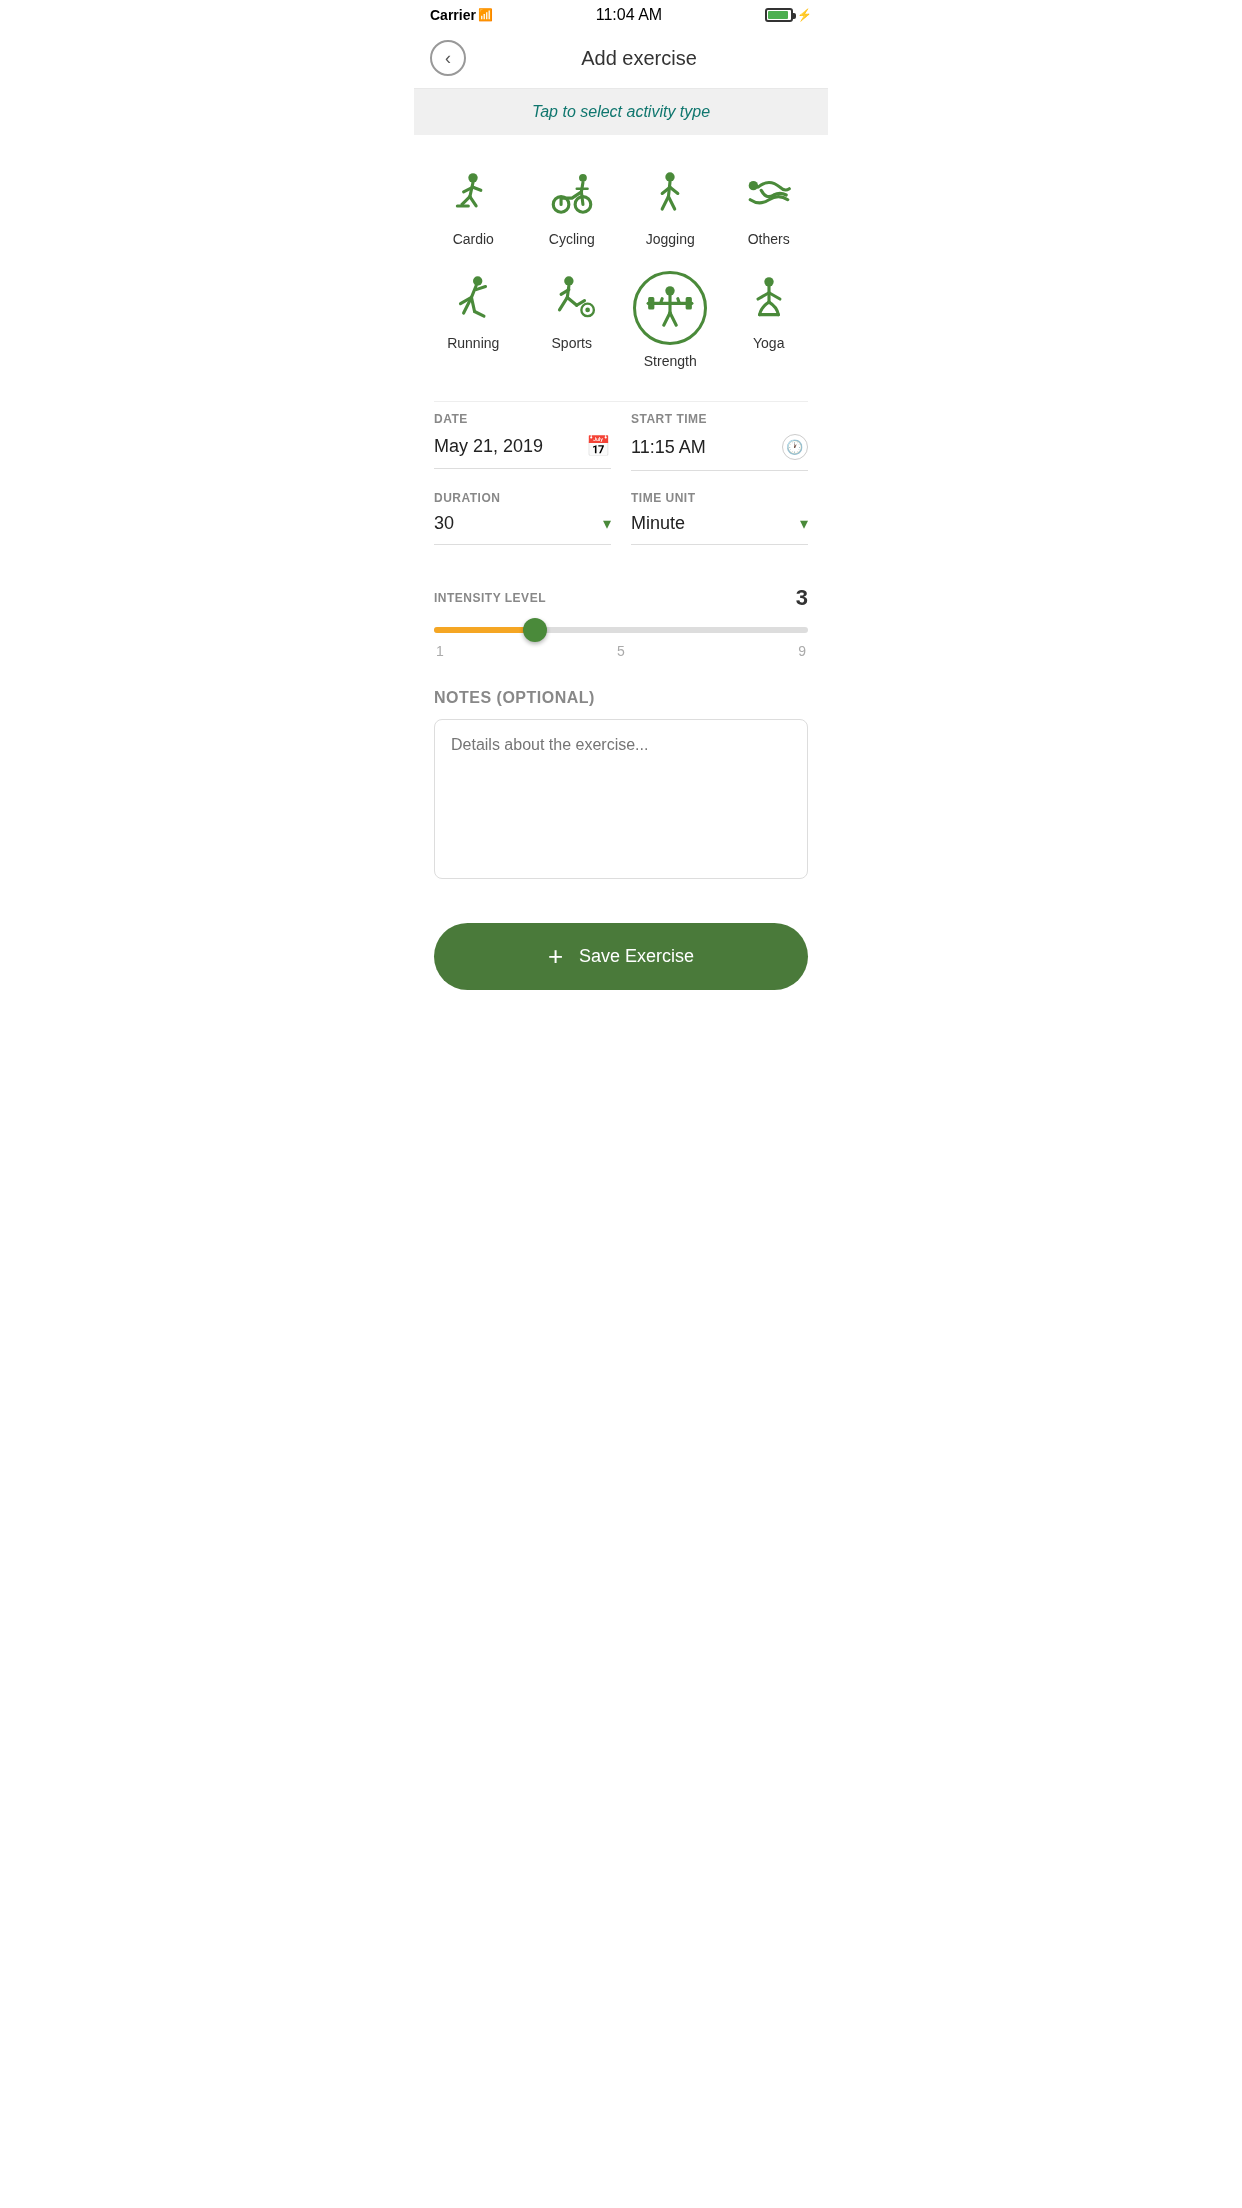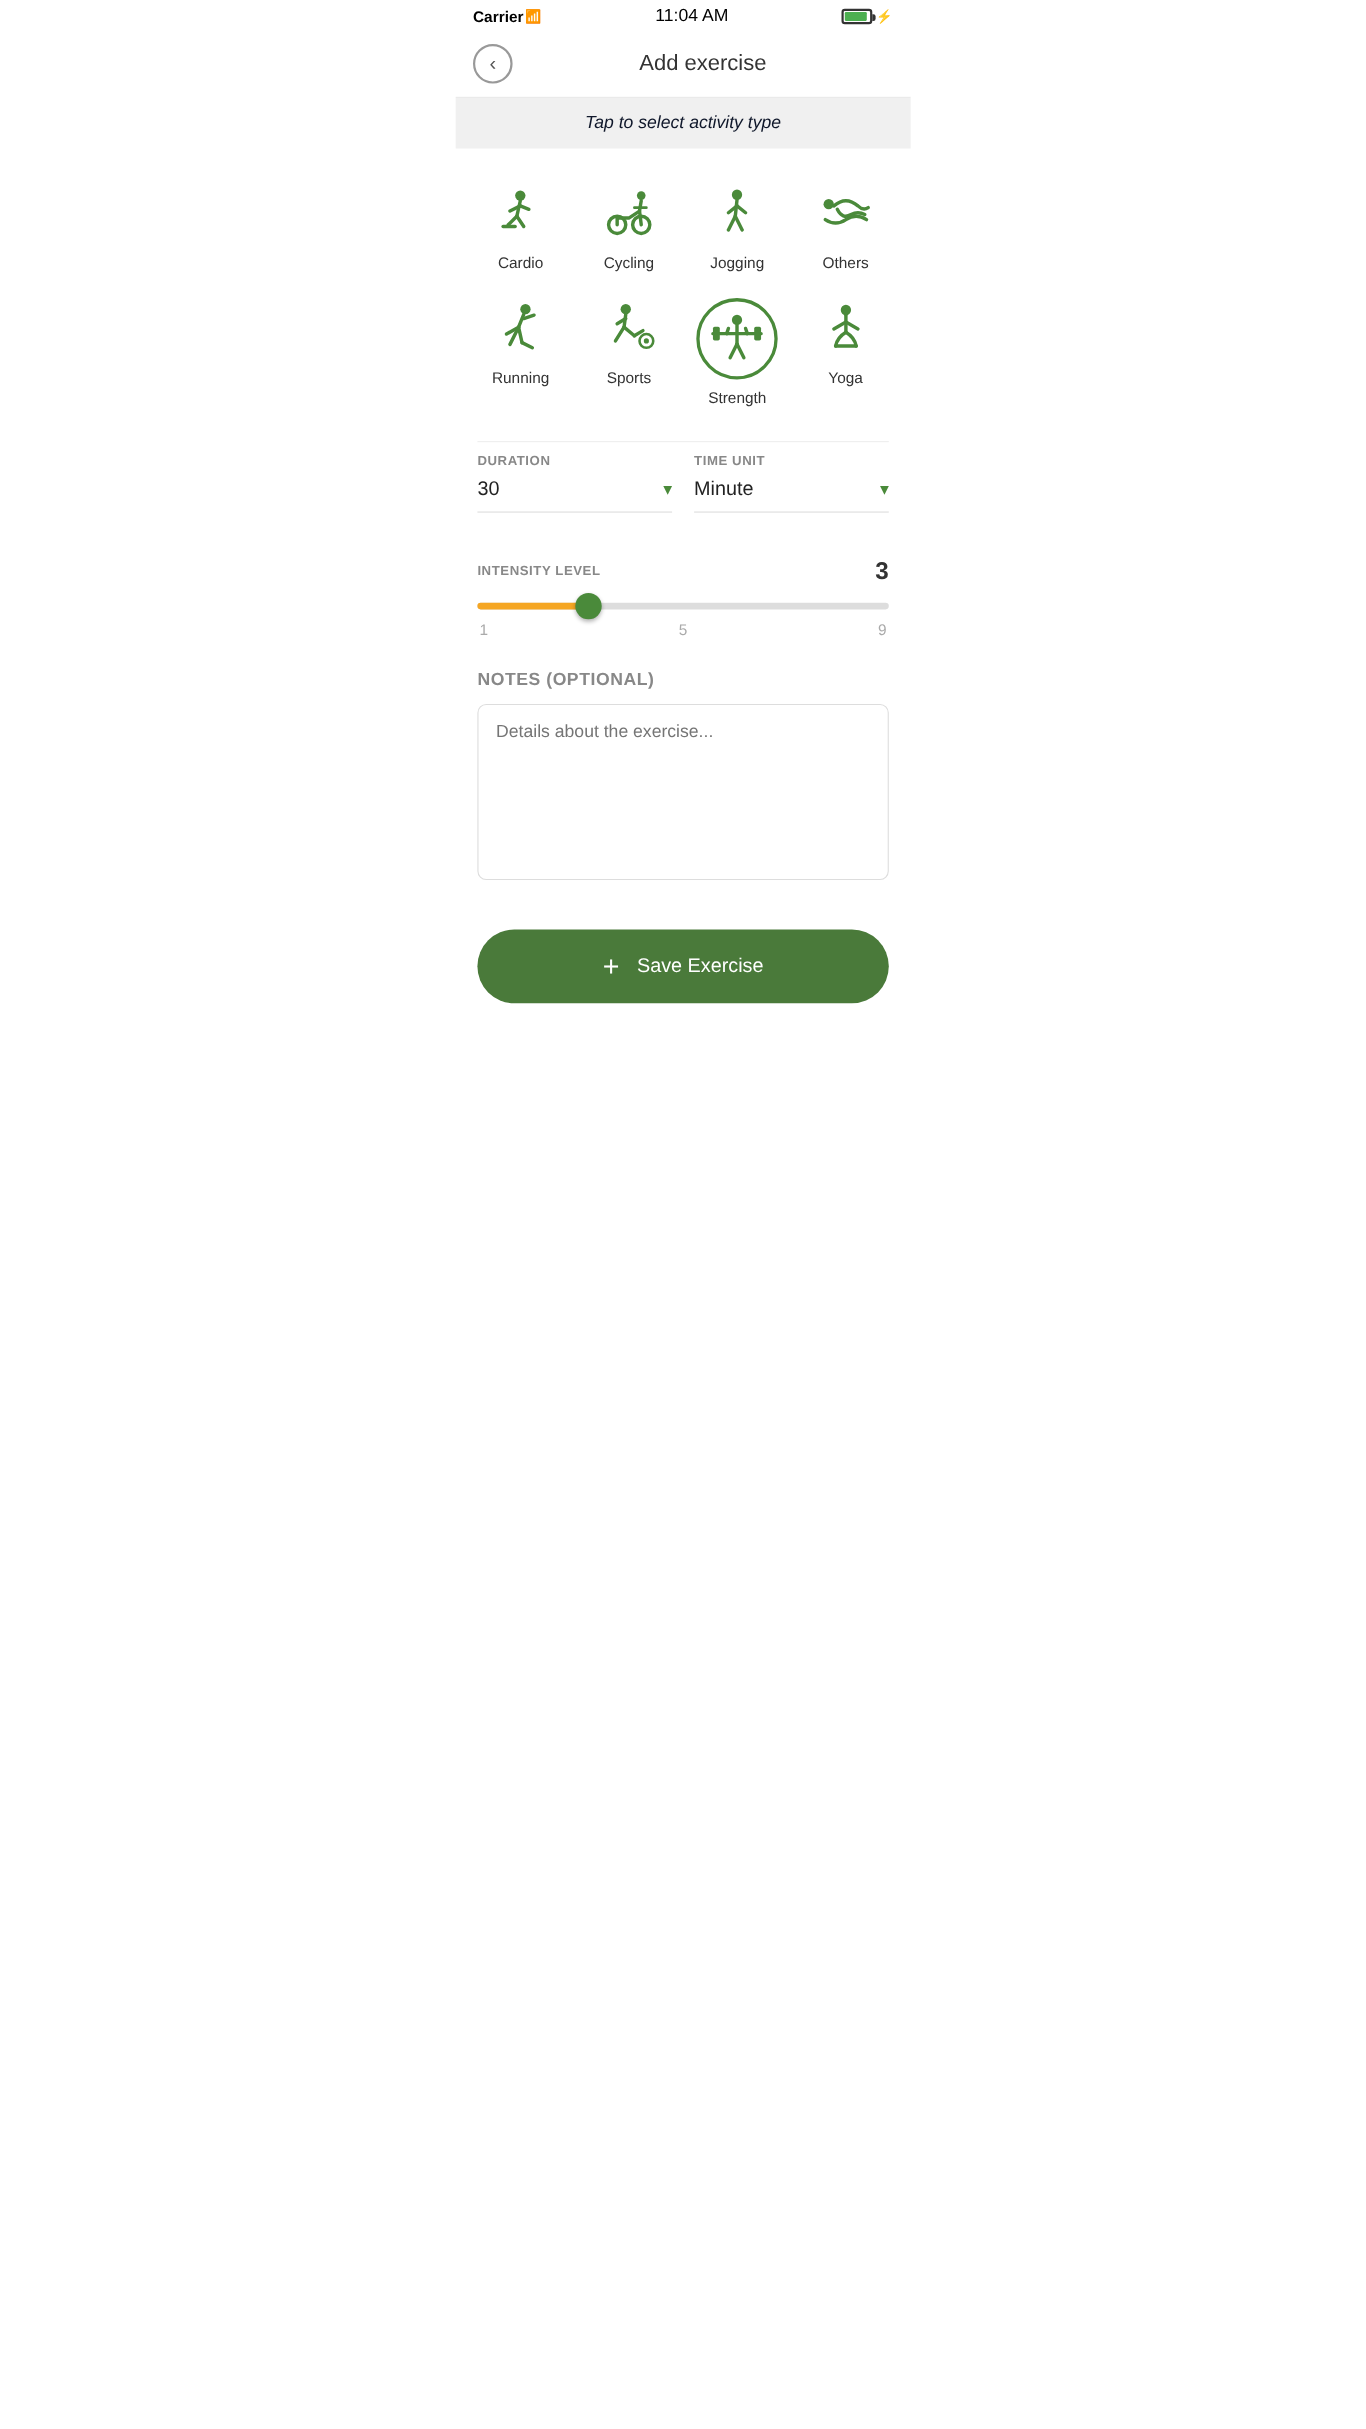--- a/index.html
+++ b/index.html
@@ -60,21 +60,21 @@
       flex: 1; text-align: center;
       font-size: 20px; font-weight: 400; color: #333;
     }
 
     
     .banner {
       background: #f0f0f0;
       text-align: center;
       padding: 14px;
       font-style: italic;
-      color: #0f172a;
+      color: #0f766e;
       font-size: 16px;
     }
 
     
     .activity-grid {
       display: grid;
       grid-template-columns: repeat(4, 1fr);
       gap: 0;
       padding: 20px 10px;
     }
@@ -368,20 +368,36 @@
     </div>
     <span class="activity-label">Yoga</span>
   </div>
 
 </div>
 
 <div class="section-divider"></div>
 
 <div class="form-section">
 
+  <div class="form-row">
+    <div class="form-group">
+      <span class="form-label">DATE</span>
+      <div class="form-value-row">
+        <span class="form-value">May 21, 2019</span>
+        <span class="form-icon">📅</span>
+      </div>
+    </div>
+    <div class="form-group">
+      <span class="form-label">START TIME</span>
+      <div class="form-value-row">
+        <span class="form-value">11:15 AM</span>
+        <span class="form-icon" style="border:1px solid #ccc; border-radius:50%; width:26px; height:26px; display:flex; align-items:center; justify-content:center; font-size:14px; color:#4a8a3a;">🕐</span>
+      </div>
+    </div>
+  </div>
 
   <div class="form-row">
     <div class="form-group">
       <span class="form-label">DURATION</span>
       <div class="form-value-row">
         <span class="form-value">30</span>
         <span class="form-icon green">▾</span>
       </div>
     </div>
     <div class="form-group">

